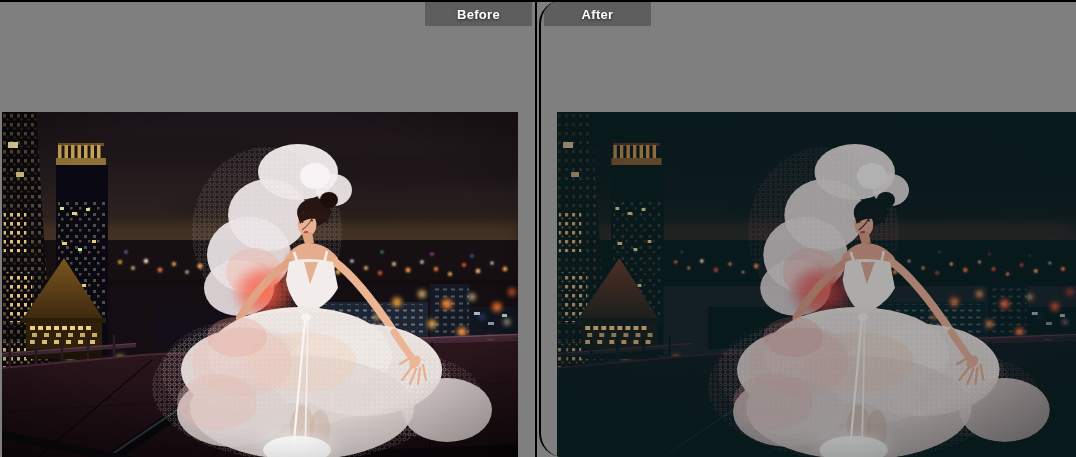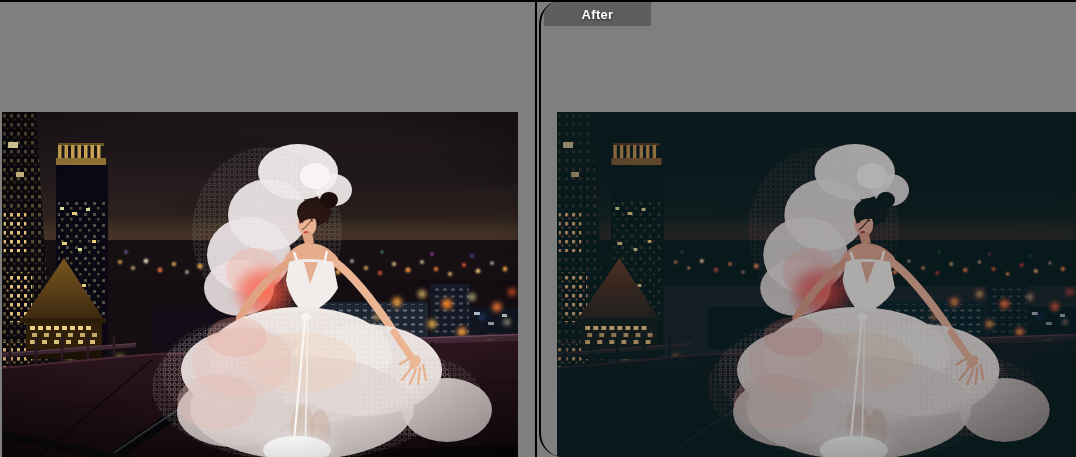--- a/index.html
+++ b/index.html
@@ -366,20 +366,21 @@
       </g>
 
       <rect x="0" y="0" width="516" height="345" fill="url(#vignette)"></rect>
     </g>
   </defs>
 </svg>
 
 <div class="top-border"></div>
 
 <section class="pane pane--before">
+  <div class="view-label">Before</div>
   <div class="photo">
     <svg class="scene-svg" viewBox="0 0 516 345" preserveAspectRatio="none">
       <use href="#scene" xlink:href="#scene"></use>
     </svg>
   </div>
 </section>
 
 <section class="pane pane--after">
   <div class="view-label">After</div>
   <div class="photo">

